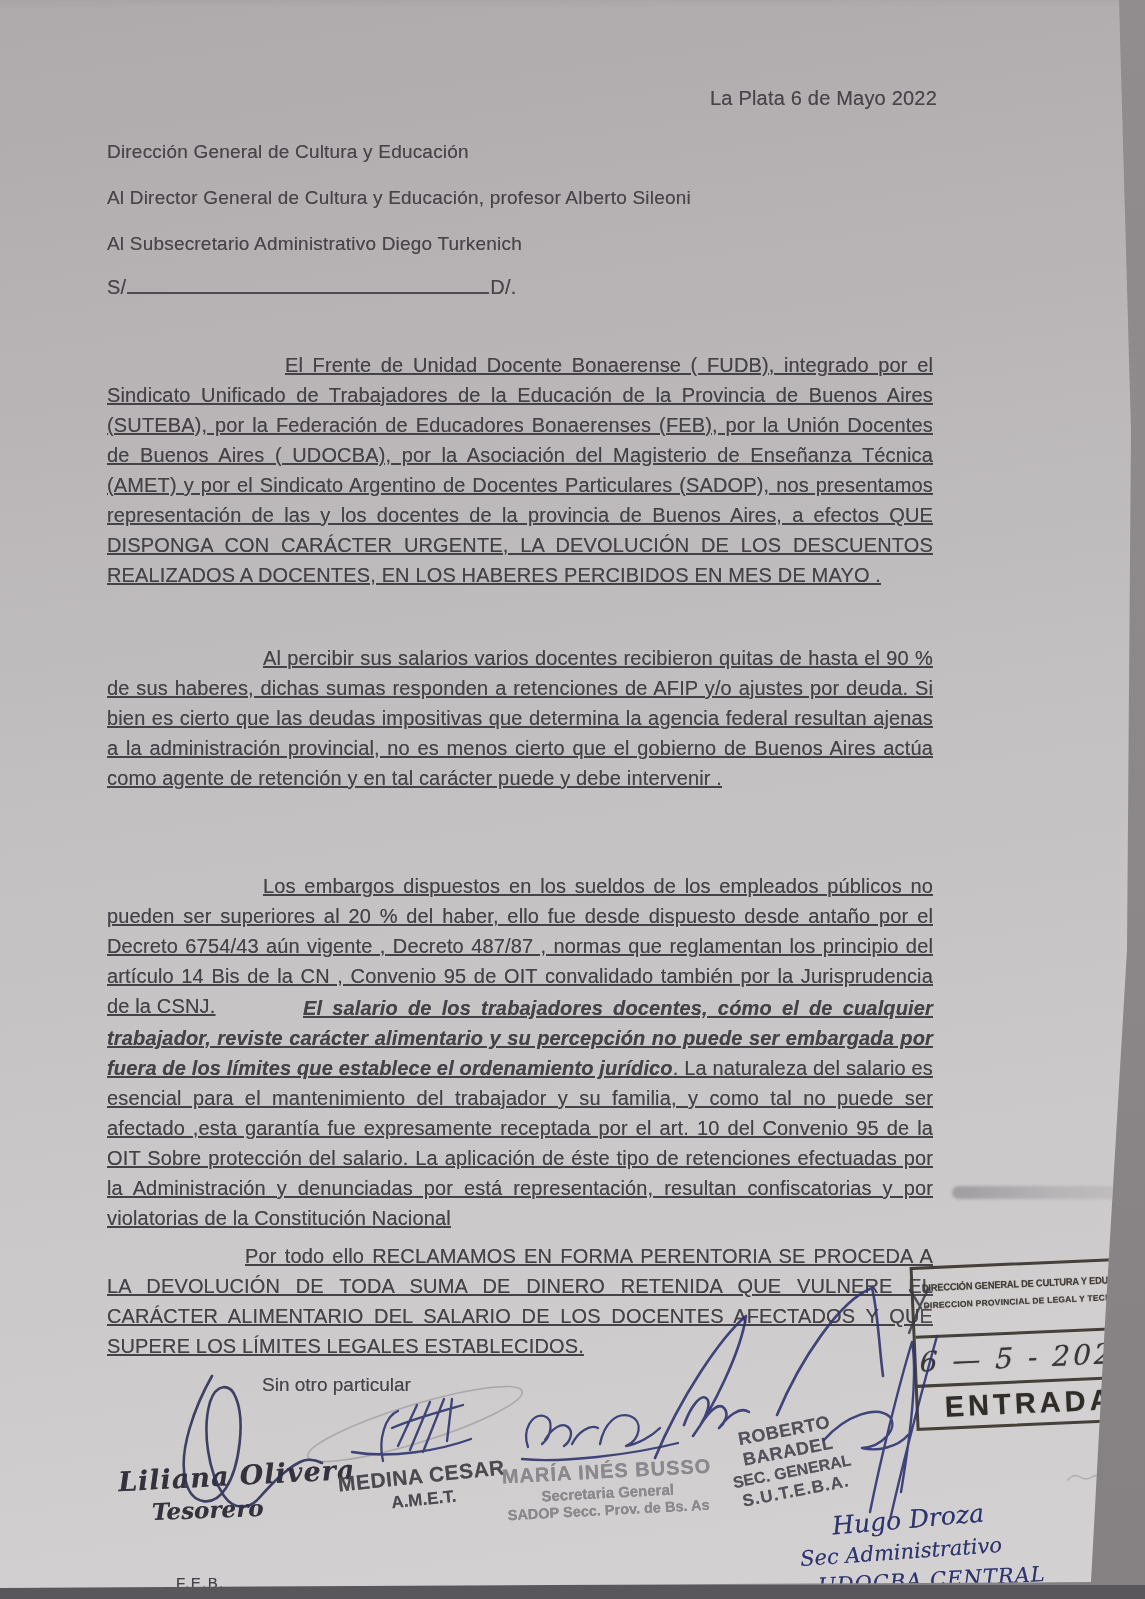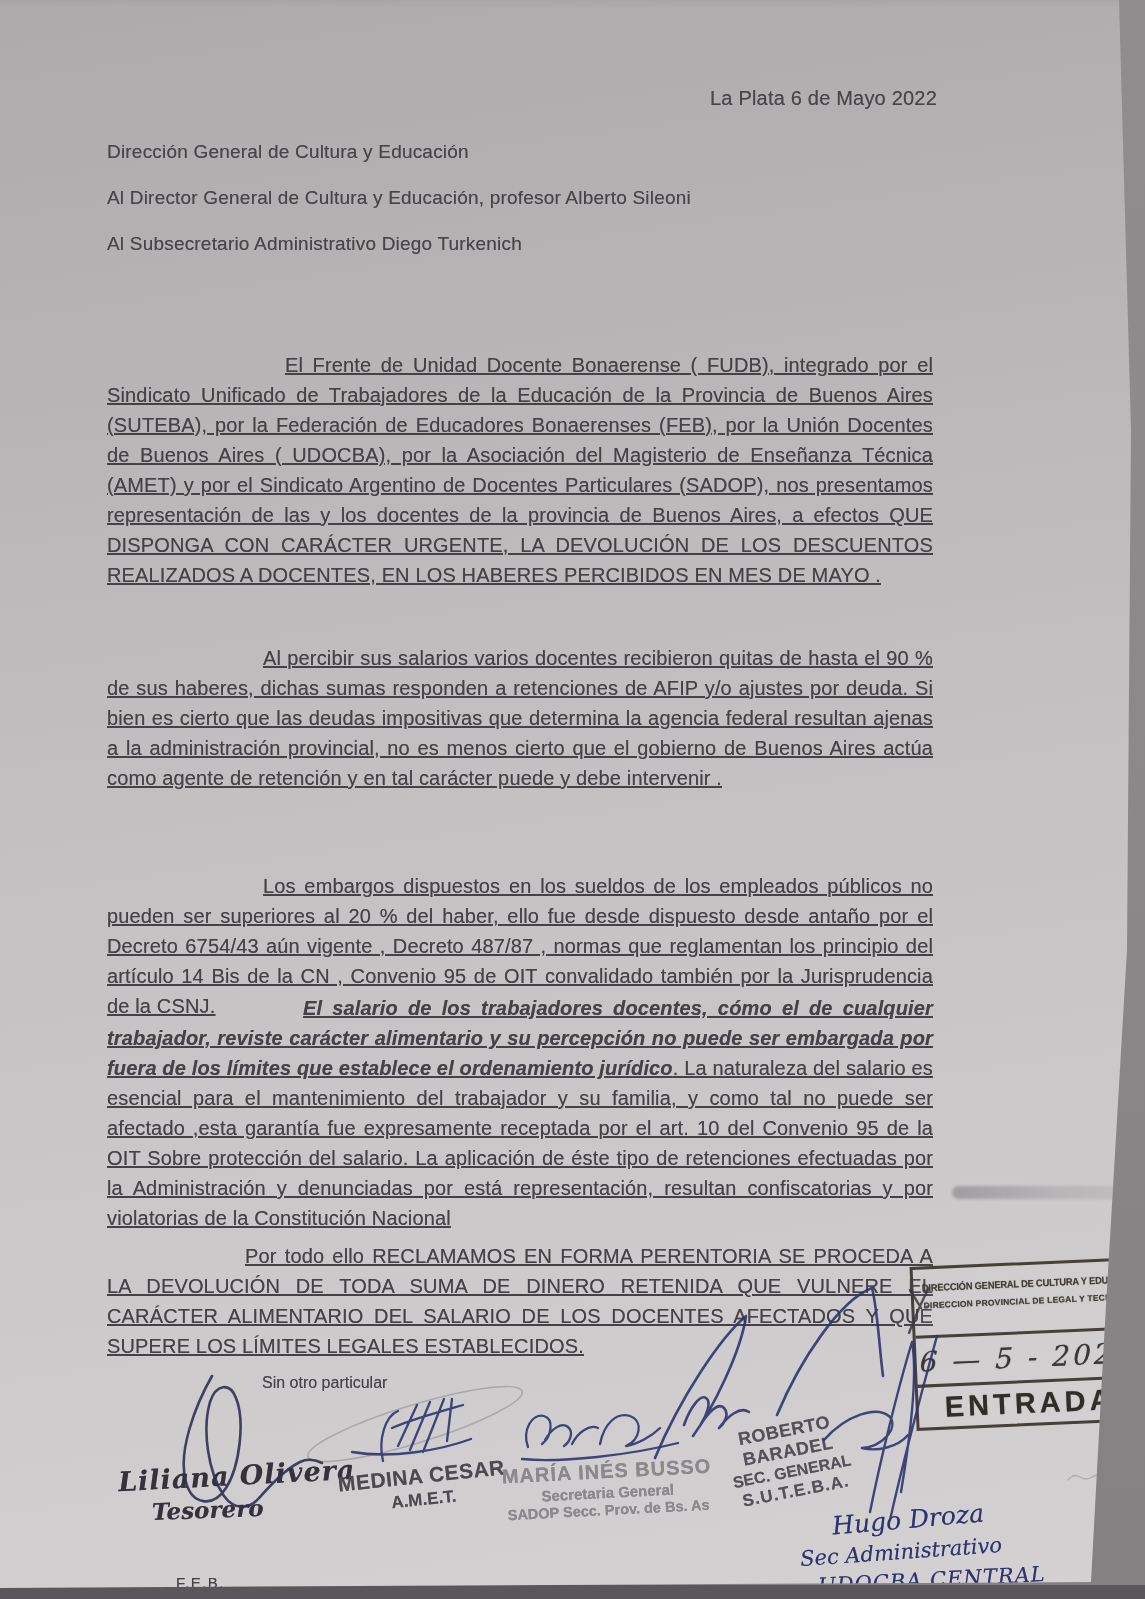--- a/index.html
+++ b/index.html
@@ -19,21 +19,21 @@
   .sline{left:107px;top:272px;font-size:20px;}
   .blankline{display:inline-block;width:362px;height:20px;border-bottom:2px solid #504d52;margin:0 1px;}
   .para{position:absolute;left:107px;width:826px;margin:0;font-size:20px;line-height:30px;
         color:#444147;text-align:justify;letter-spacing:.15px;text-decoration:underline;}
   .pa1{top:350px;text-indent:178px;}
   .pa2{top:643px;text-indent:156px;}
   .pa3{top:833px;text-indent:156px;margin-top:38px;}
   .pa4{top:993px;text-indent:196px;}
   .pa5{top:1241px;text-indent:138px;}
   .emph{font-weight:bold;font-style:italic;}
-  .closing{left:262px;top:1374px;font-size:16px;color:#46434a;}
+  .closing{left:262px;top:1374px;font-size:19px;color:#46434a;}
   
   .script{font-family:"DejaVu Serif",serif;font-style:italic;font-weight:bold;color:#35323e;}
   .feb-name{left:118px;top:1460px;font-size:27px;transform:rotate(-3deg);letter-spacing:1px;}
   .feb-role{left:152px;top:1496px;font-size:23px;transform:rotate(-2deg);}
   .feb-org{left:176px;top:1574px;font-size:15px;color:#454249;letter-spacing:1.5px;}
   .stamp-amet{left:335px;top:1464px;width:175px;text-align:center;transform:rotate(-6deg);
         color:#4c4950;font-weight:bold;}
   .stamp-amet .nm{font-size:21px;letter-spacing:.5px;} .stamp-amet .og{font-size:17px;margin-top:2px;}
   .stamp-sadop{left:500px;top:1460px;width:215px;text-align:center;transform:rotate(-3deg);
         color:#8b888e;font-weight:bold;}
@@ -70,20 +70,23 @@
 <div class="scan">
   <div class="edge-bottom"></div>
 
   <div class="paper">
 
     <div class="abs hdr date-line">La Plata 6 de Mayo 2022</div>
     <div class="abs hdr l1">Dirección General de Cultura y Educación</div>
     <div class="abs hdr l3">Al Subsecretario Administrativo Diego Turkenich</div>
     <div class="abs hdr l2">Al Director General de Cultura y Educación, profesor Alberto Sileoni</div>
 
+    <div class="abs hdr sline">
+      <span>S/</span><span class="blankline"></span><span>D/.</span>
+    </div>
 
     <p class="para pa1">El Frente de Unidad Docente Bonaerense ( FUDB), integrado por el Sindicato Unificado de Trabajadores de la Educación de la Provincia de Buenos Aires (SUTEBA), por la Federación de Educadores Bonaerenses (FEB), por la Unión Docentes de Buenos Aires ( UDOCBA), por la Asociación del Magisterio de Enseñanza Técnica (AMET) y por el Sindicato Argentino de Docentes Particulares (SADOP), nos presentamos representación de las y los docentes de la provincia de Buenos Aires, a efectos QUE DISPONGA CON CARÁCTER URGENTE, LA DEVOLUCIÓN DE LOS DESCUENTOS REALIZADOS A DOCENTES, EN LOS HABERES PERCIBIDOS EN MES DE MAYO .</p>
     <p class="para pa2">Al percibir sus salarios varios docentes recibieron quitas de hasta el 90 % de sus haberes, dichas sumas responden a retenciones de AFIP y/o ajustes por deuda. Si bien es cierto que las deudas impositivas que determina la agencia federal resultan ajenas a la administración provincial, no es menos cierto que el gobierno de Buenos Aires actúa como agente de retención y en tal carácter puede y debe intervenir .</p>
     <p class="para pa3">Los embargos dispuestos en los sueldos de los empleados públicos no pueden ser superiores al 20 % del haber, ello fue desde dispuesto desde antaño por el Decreto 6754/43 aún vigente , Decreto 487/87 , normas que reglamentan los principio del artículo 14 Bis de la CN , Convenio 95 de OIT convalidado también por la Jurisprudencia de la CSNJ.</p>
     <p class="para pa4"><span class="emph">El salario de los trabajadores docentes, cómo el de cualquier trabajador, reviste carácter alimentario y su percepción no puede ser embargada por fuera de los límites que establece el ordenamiento jurídico</span><span>. La naturaleza del salario es esencial para el mantenimiento del trabajador y su familia, y como tal no puede ser afectado ,esta garantía fue expresamente receptada por el art. 10 del Convenio 95 de la OIT Sobre protección del salario. La aplicación de éste tipo de retenciones efectuadas por la Administración y denunciadas por está representación, resultan confiscatorias y por violatorias de la Constitución Nacional</span></p>
     <p class="para pa5">Por todo ello RECLAMAMOS EN FORMA PERENTORIA SE PROCEDA A LA DEVOLUCIÓN DE TODA SUMA DE DINERO RETENIDA QUE VULNERE EL CARÁCTER ALIMENTARIO DEL SALARIO DE LOS DOCENTES AFECTADOS Y QUÉ SUPERE LOS LÍMITES LEGALES ESTABLECIDOS.</p>
 
     <div class="abs closing">Sin otro particular</div>
 
     <div class="abs smudge"></div>

